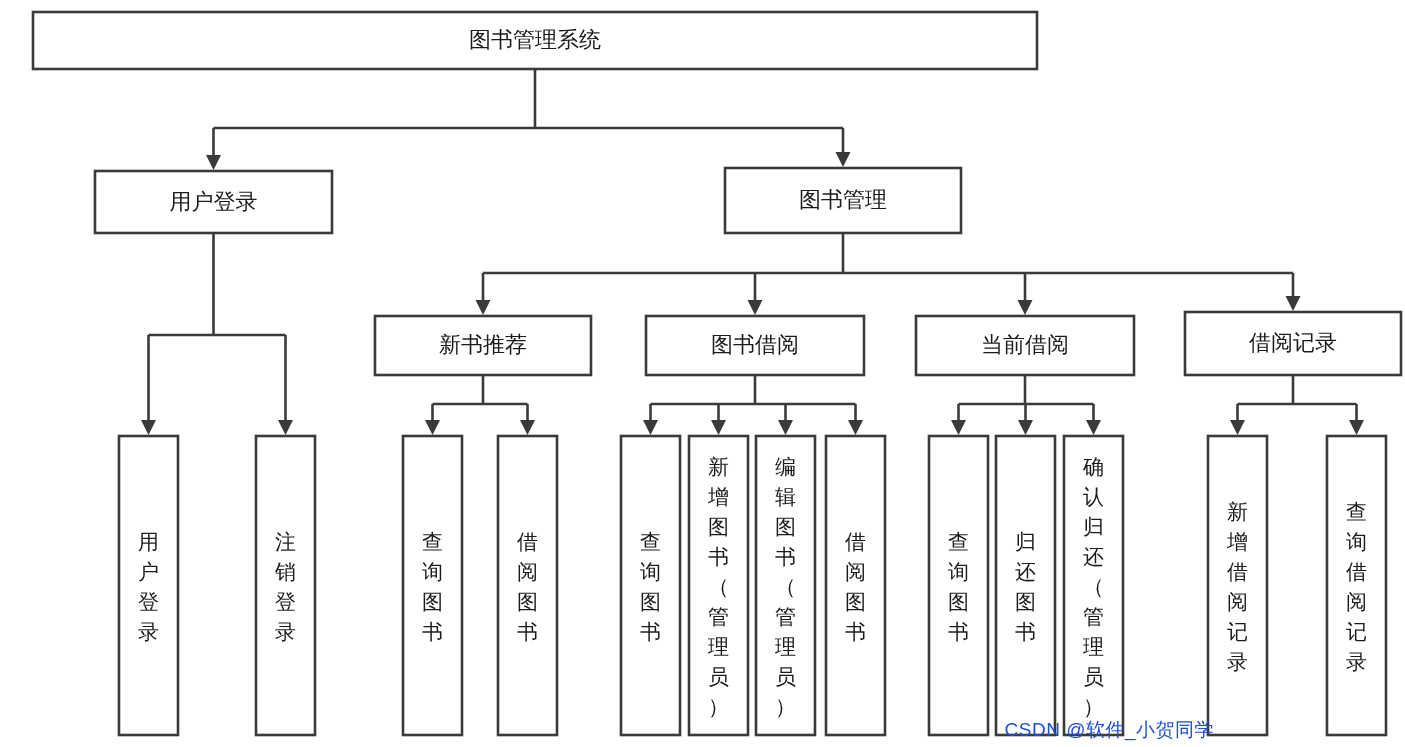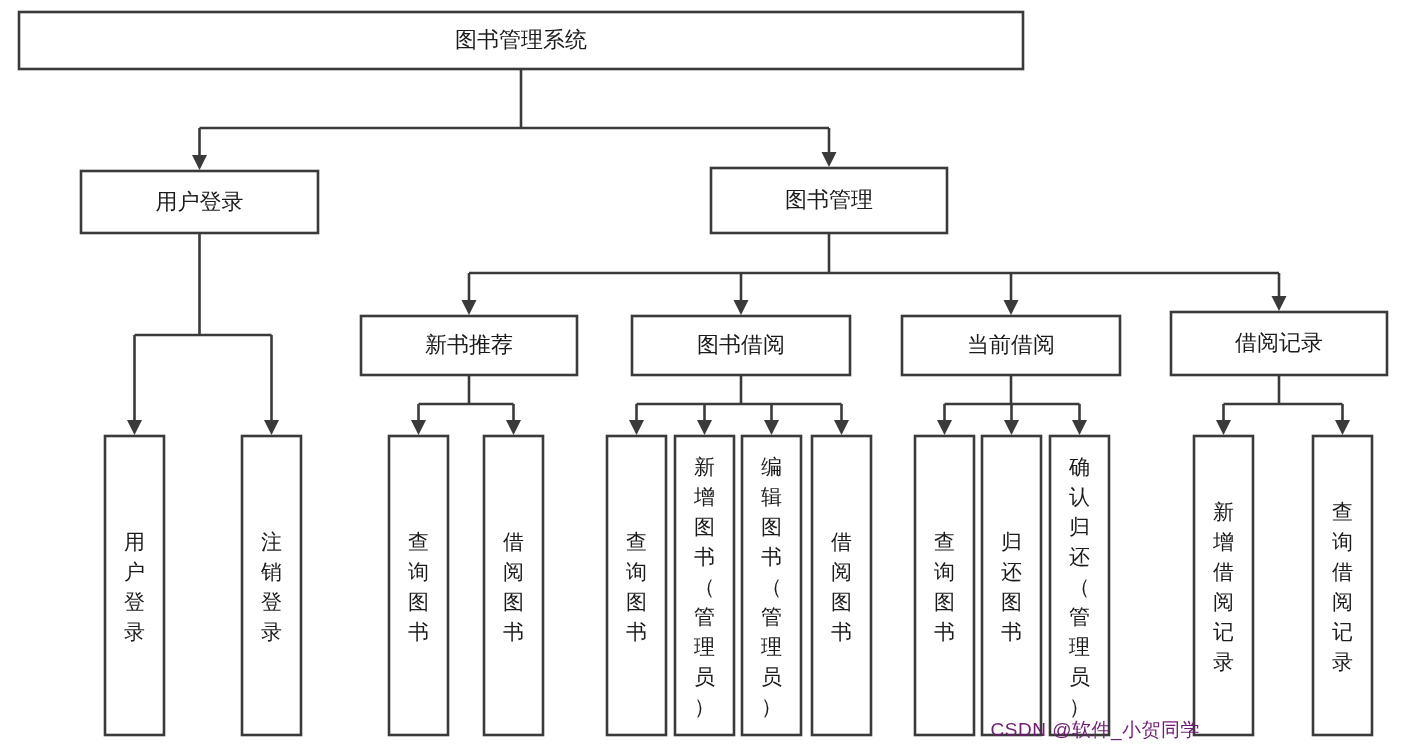--- a/index.html
+++ b/index.html
@@ -11,20 +11,21 @@
     width: 1405px;
     height: 747px;
     overflow: hidden;
     font-family: "Liberation Sans", "DejaVu Sans", sans-serif;
   }
   #diagram-root {
     position: relative;
     width: 1208px;
     height: 747px;
     background: #ffffff;
+    margin-left: 14px;
   }
   svg#tree-svg {
     position: absolute;
     left: 0;
     top: 0;
     width: 1405px;
     height: 747px;
     display: block;
   }
   .node-box {
@@ -54,21 +55,21 @@
     font-size: 21px;
     fill: #1b1b1b;
     text-anchor: middle;
   }
   .watermark-text {
     position: absolute;
     right: 8px;
     bottom: 4px;
     font-family: "Liberation Sans", "DejaVu Sans", sans-serif;
     font-size: 19px;
-    color: #701a75;
+    color: #1d4ed8;
     white-space: nowrap;
     letter-spacing: 0.5px;
     user-select: none;
   }
 </style>
 </head>
 <body>
 
 <div id="diagram-root">
   <svg id="tree-svg" viewBox="0 0 1405 747" xmlns="http://www.w3.org/2000/svg">

